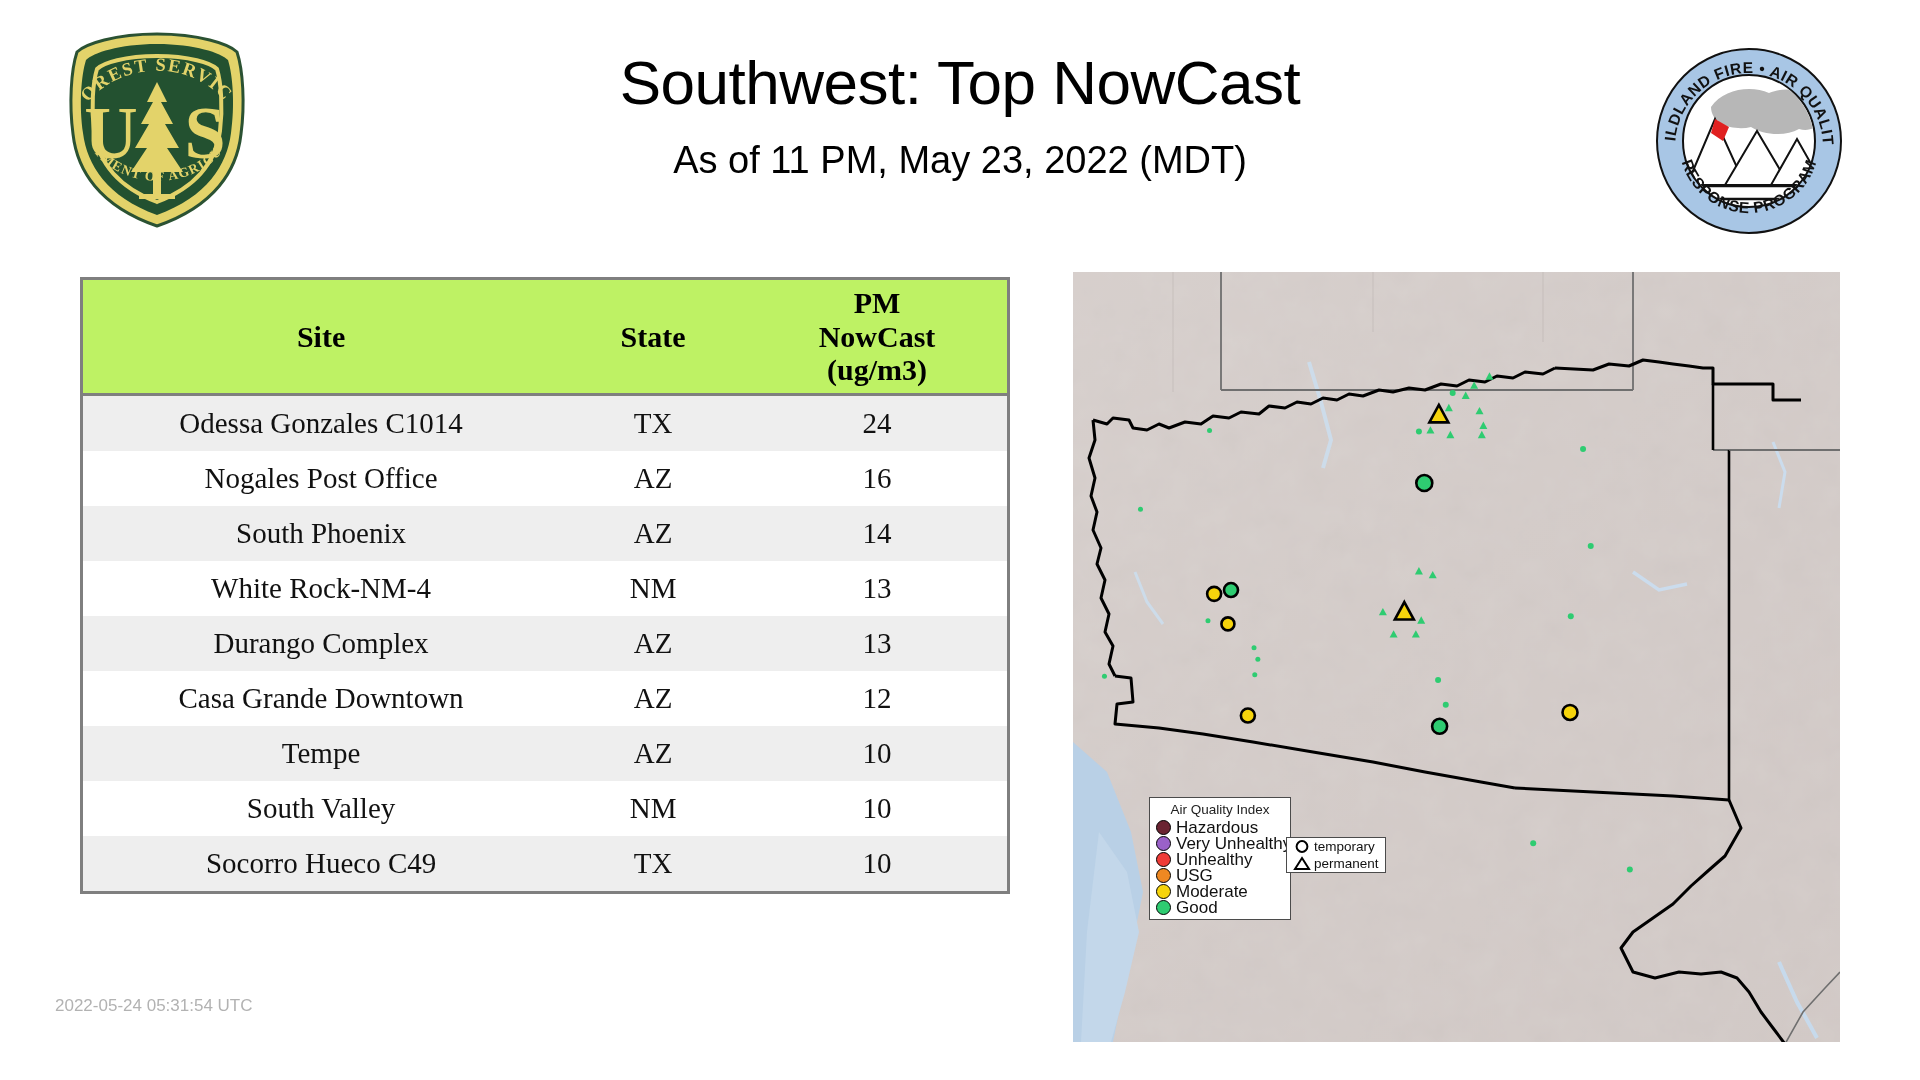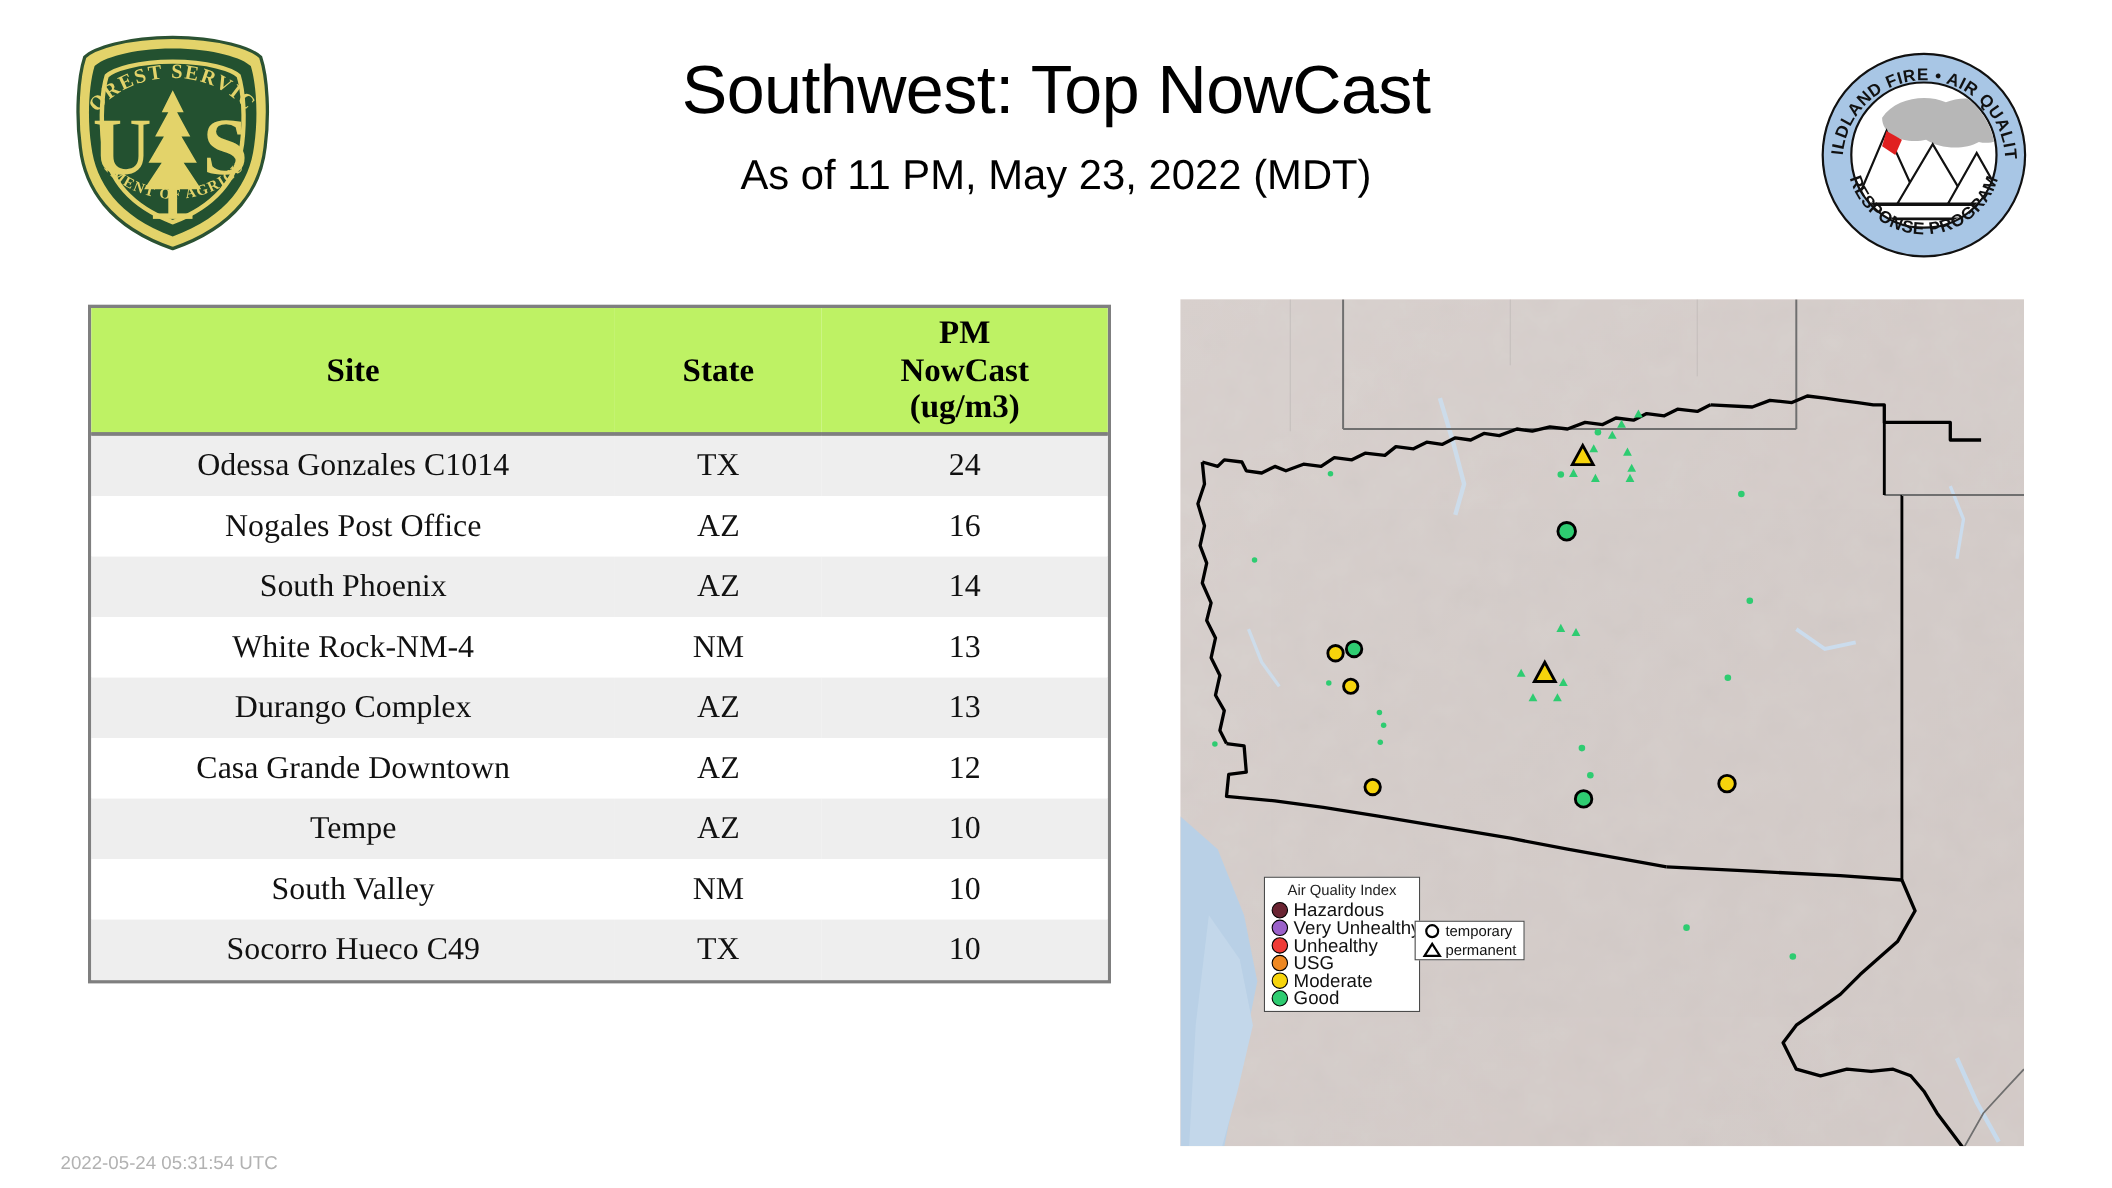--- a/index.html
+++ b/index.html
@@ -45,21 +45,21 @@
   #aqi-legend{left:76px;top:525px;width:128px;padding:4px 6px 4px 6px;}
   #aqi-legend .lg-title{font-size:13.5px;color:#222;text-align:center;margin-bottom:2px;}
   .lg-row{display:flex;align-items:center;height:16px;}
   .lg-dot{width:13px;height:13px;border-radius:50%;border:1.5px solid #000;margin-right:5px;flex:0 0 auto;}
   .lg-label{font-size:17px;color:#111;white-space:nowrap;line-height:1;}
   #shape-legend{left:213px;top:565px;width:86px;padding:0 6px;}
   .sh-row{display:flex;align-items:center;height:17px;}
   .sh-glyph{width:18px;height:15px;margin-right:3px;flex:0 0 auto;}
   .sh-label{font-size:13.5px;color:#111;white-space:nowrap;}
   
-  #footer-stamp{position:absolute;left:55px;top:1048px;font-size:17px;color:#b2b2b2;}
+  #footer-stamp{position:absolute;left:55px;top:996px;font-size:17px;color:#b2b2b2;}
 </style>
 </head>
 <body>
 
 <div id="header">
 
   <div id="usfs-logo">
     <svg viewBox="0 0 205 200" width="205" height="200" aria-hidden="true">
       <path d="M102 4 C60 4 30 14 22 22 C16 40 14 74 18 104 C22 140 44 176 102 196
                C160 176 182 140 186 104 C190 74 188 40 182 22 C174 14 144 4 102 4 Z" fill="#e3d36a" stroke="#2b5233" stroke-width="3"></path>

